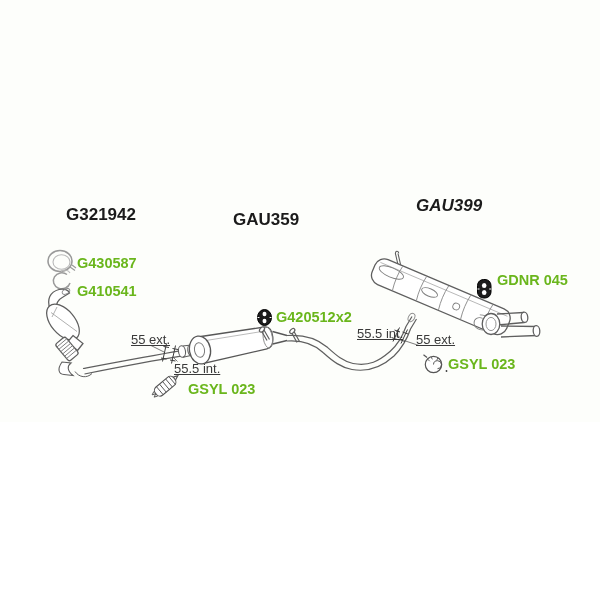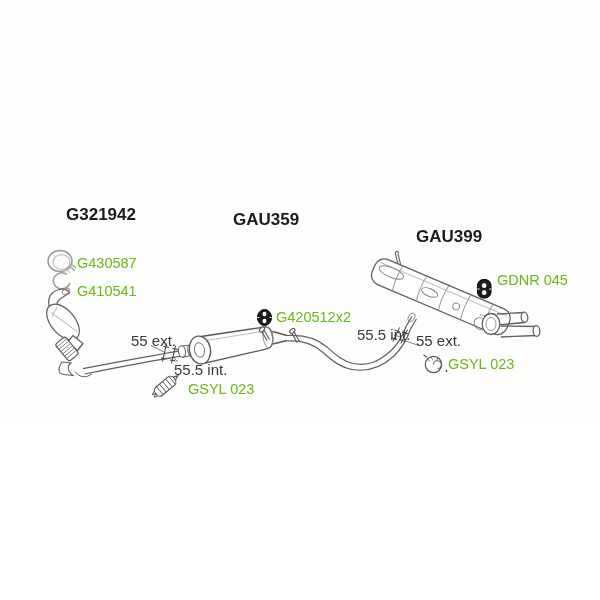--- a/index.html
+++ b/index.html
@@ -4,22 +4,22 @@
 <style>
   html,body { margin:0; padding:0; }
   .canvas {
     position:relative; width:600px; height:422px;
     background:#fdfefb; overflow:hidden;
     font-family:"Liberation Sans", sans-serif;
   }
   .art { position:absolute; left:0; top:0; }
   .label { position:absolute; white-space:nowrap; line-height:1; }
   .title { font-weight:bold; font-size:17px; color:#1b1b1b; }
-  .part-label { font-weight:normal; font-size:14.5px; color:#6ab61c; }
-  .dim { font-size:15px; color:#3a3a3a; }
+  .part-label { font-weight:bold; font-size:14.5px; color:#6ab61c; }
+  .dim { font-size:13px; color:#3a3a3a;text-decoration:underline; }
 </style>
 </head>
 <body>
 
 <div class="canvas">
 
   <svg class="art" width="600" height="600" viewBox="0 0 600 600">
 
     <g fill="none" stroke="#9a9a9a" stroke-width="1.6">
       <ellipse cx="60" cy="261" rx="12" ry="10.5"></ellipse>
@@ -129,21 +129,21 @@
       <circle cx="433.5" cy="364.5" r="8.2"></circle>
       <path d="M433.5,364.5 a4,4 0 1 1 4,4.2" fill="none" stroke-width="1"></path>
       <path d="M427.5,359 l2.2,2.2 M431,356.8 l1.4,2.6 M438,357.6 l-1.2,2.6" fill="none" stroke-width="0.9"></path>
       <path d="M427,357.5 l-3.5,-2.8" fill="none"></path>
       <circle cx="446.5" cy="371" r="0.9" fill="#3a3a3a" stroke="none"></circle>
     </g>
   </svg>
 
   <div class="label title" style="left:66px; top:206px;">G321942</div>
   <div class="label title" style="left:233px; top:211px;text-align:right;">GAU359</div>
-  <div class="label title" style="left:416px; top:228px;">GAU399</div>
+  <div class="label title" style="left:416px; top:197px;font-style:italic;">GAU399</div>
 
   <div class="label part-label" style="left:77px; top:256px;">G430587</div>
   <div class="label part-label" style="left:77px; top:284px;">G410541</div>
   <div class="label part-label" style="left:276px; top:310px;">G420512x2</div>
   <div class="label part-label" style="left:188px; top:382px;">GSYL 023</div>
   <div class="label part-label" style="left:497px; top:273px;">GDNR 045</div>
   <div class="label part-label" style="left:448px; top:357px;">GSYL 023</div>
 
   <div class="label dim" style="left:131px; top:333px;">55 ext.</div>
   <div class="label dim" style="left:174px; top:362px;">55.5 int.</div>

